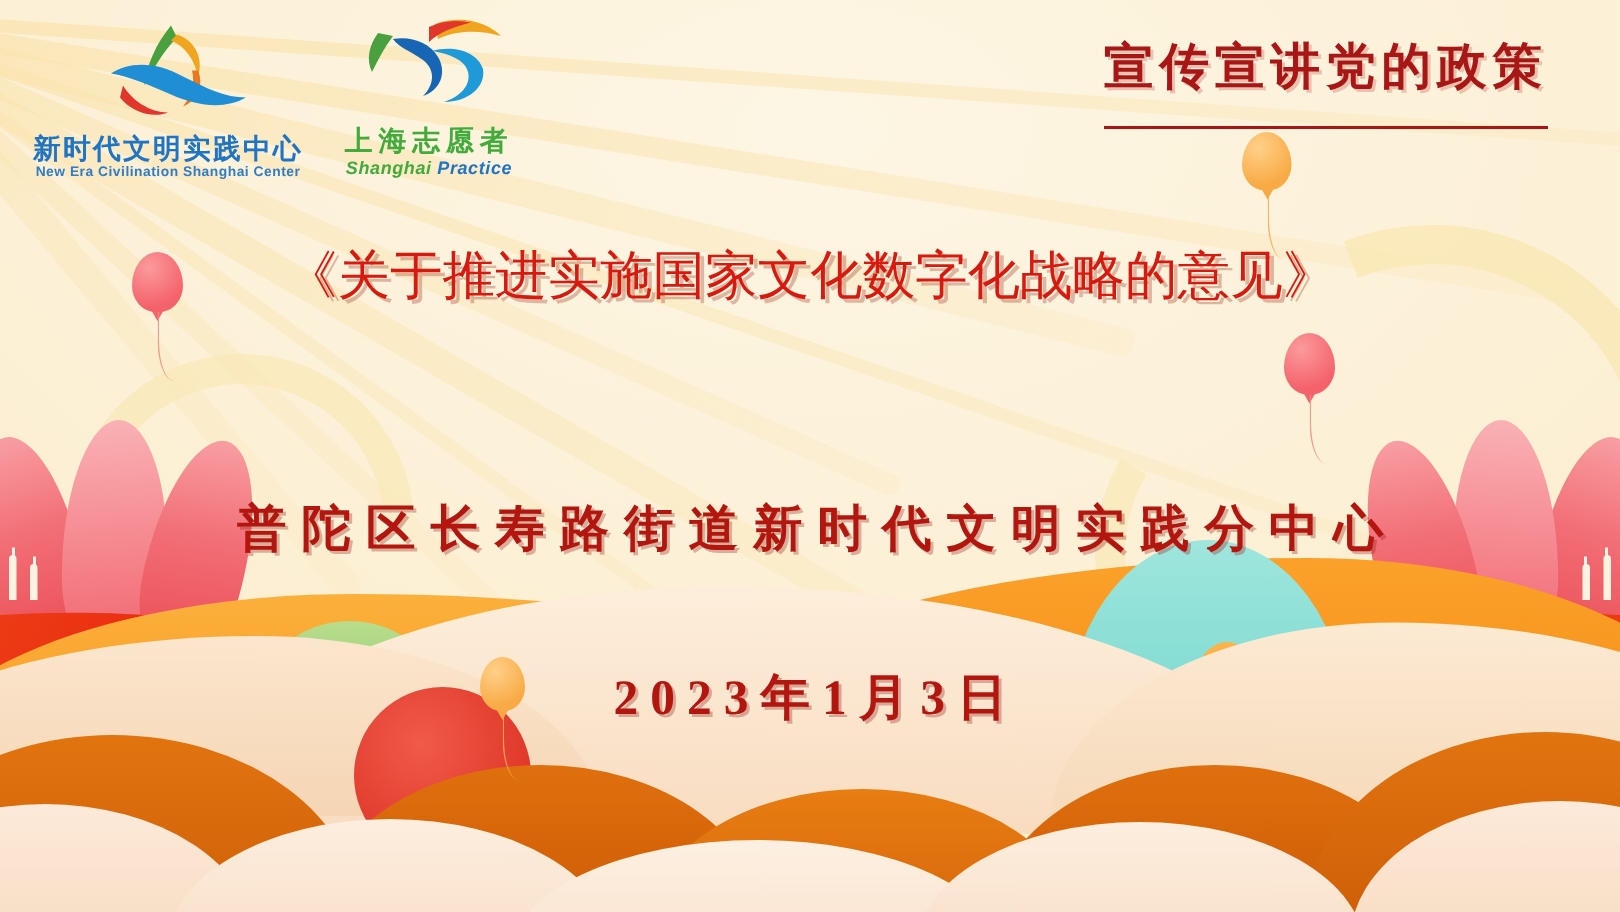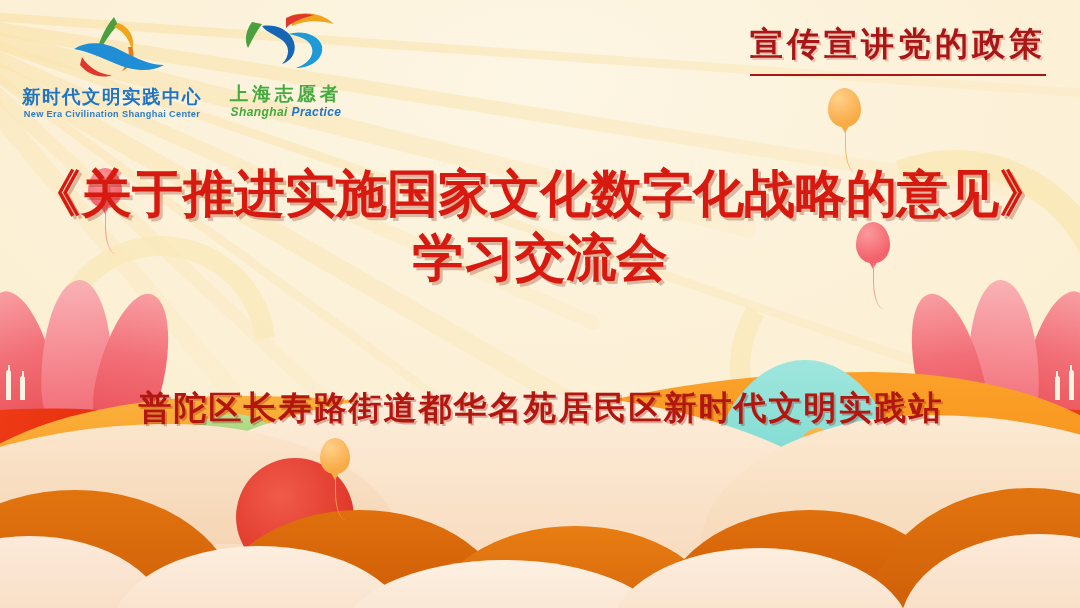--- a/index.html
+++ b/index.html
@@ -166,21 +166,21 @@
   .balloon.orange .body::after{ border-top:7px solid #f8ab45; }
   .balloon.orange .string{ border-left-color:rgba(240,170,80,.85); }
 
   
   .logos{ position:absolute; left:22px; top:8px; display:flex; gap:26px; align-items:flex-end; }
   .logo{ text-align:center; }
   .logo-mark{ position:relative; height:72px; margin:0 auto 4px; }
 
   .logo1 .logo-mark{ width:120px; }
   .logo1 .cn{
-    font-family:Liberation Mono, monospace;
+    font-family:Liberation Sans, sans-serif;
     font-weight:bold; font-size:18.5px; color:#1f74c4;
     letter-spacing:1.5px; line-height:1.05;
   }
   .logo1 .en{
     font-family:"Liberation Sans", sans-serif;
     font-weight:bold; font-size:9.2px; color:#2f7cc8;
     letter-spacing:.35px; margin-top:1px;
   }
   .logo2 .logo-mark{ width:116px; }
   .logo2 .cn{
@@ -189,33 +189,33 @@
   }
   .logo2 .en{
     font-weight:bold; font-style:italic; font-size:12px;
     letter-spacing:.4px; margin-top:2px;
   }
   .logo2 .en .g{ color:#43aa3c; }
   .logo2 .en .b{ color:#1f74c4; }
 
   
   .slogan{
-    position:absolute; right:34px; top:22px;
+    position:absolute; right:48px; top:22px;
     font-family:"Liberation Serif", serif;
     font-weight:bold; font-size:33px; color:#a81616;
     letter-spacing:4px; white-space:nowrap;
     text-shadow:2px 2px 0 rgba(170,22,22,.22);
-    border-bottom:2px solid #a81616; padding-bottom:7px;
+    border-bottom:2px solid #a81616; padding-bottom:17px;
   }
   .title{
     position:absolute; left:0; right:0; top:162px;
     text-align:center;
     font-family:"Liberation Sans", sans-serif;
-    font-weight:bold; color:#d8190f;
-    font-size:51px; line-height:1.26;
+    font-weight:normal; color:#d8190f;
+    font-size:35px; line-height:1.26;
     text-shadow:3px 3px 0 rgba(150,40,20,.30);
     letter-spacing:0px;
   }
   .subline{
     position:absolute; left:0; right:0;
     text-align:center;
     font-family:"Liberation Serif", serif;
     font-weight:bold; color:#b3160f;
     text-shadow:2px 2px 0 rgba(140,20,14,.30);
     white-space:nowrap;
@@ -362,18 +362,18 @@
         <span class="g">Shanghai</span>
         <span class="b">Practice</span>
       </div>
     </div>
   </div>
 
   <div class="slogan">宣传宣讲党的政策</div>
 
   <div class="title">
     <div>《关于推进实施国家文化数字化战略的意见》</div>
-    <div>学习交流会</div>
-  </div>
-
-  <div class="subline sub2">普陀区长寿路街道都华名苑居民区新时代文明实践站</div>
+  </div>
+
+  <div class="subline sub1">普陀区长寿路街道新时代文明实践分中心</div>
+  <div class="subline sub3">2023年1月3日</div>
 
 </div>
 
 </body></html>

